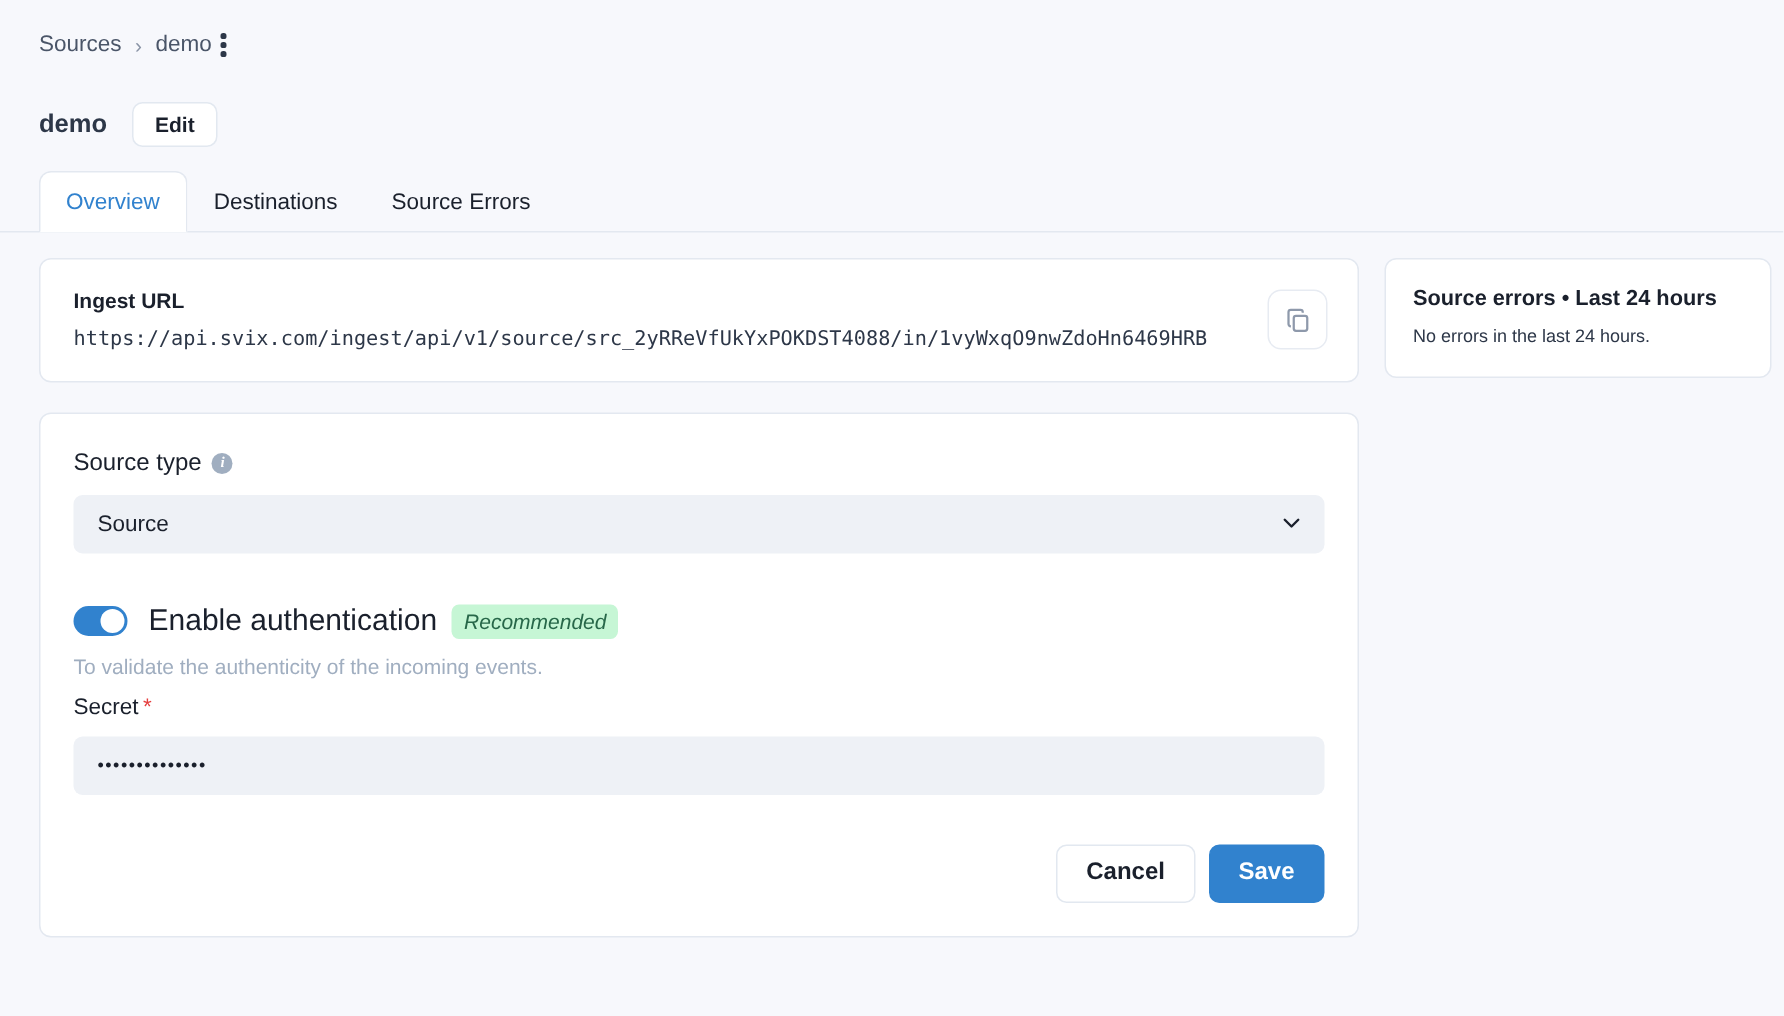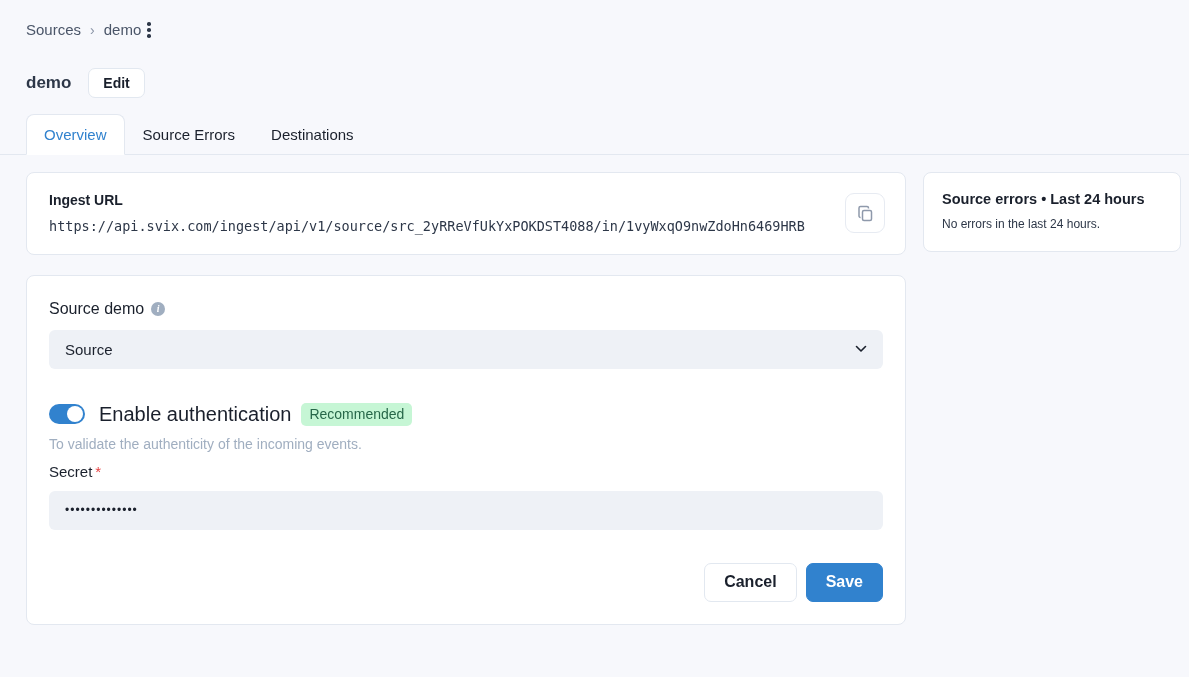--- a/index.html
+++ b/index.html
@@ -110,21 +110,21 @@
     width: 36px; height: 20px; border-radius: 10px; background: #3182ce;
     position: relative; cursor: pointer; flex: none;
   }
   .toggle .knob {
     position: absolute; top: 2px; right: 2px;
     width: 16px; height: 16px; border-radius: 50%; background: #fff;
   }
   .toggle-label { font-size: 20px; color: #1a202c; margin-left: 14px; }
   .badge {
     margin-left: 10px; background: #c6f6d5; color: #276749;
-    font-size: 14px; padding: 2px 8px; border-radius: 5px; line-height: 19px;
+    font-size: 14px; padding: 2px 8px; border-radius: 5px; line-height: 19px; font-style: italic;
   }
   .helper { margin-top: 9px; font-size: 14px; color: #a0aec0; line-height: 18px; }
 
   .secret-label-row { margin-top: 9px; font-size: 15px; line-height: 20px; color: #1a202c; }
   .secret-label-row .req { color: #e53e3e; margin-left: 3px; }
   .secret-input {
     margin-top: 9px; width: 100%; height: 39px;
     background: #eef1f6; border: none; border-radius: 6px;
     padding: 0 16px; font-size: 12px; letter-spacing: 1px; color: #1a202c;
     font-family: "Liberation Sans", sans-serif; outline: none;
@@ -156,22 +156,22 @@
     </button>
   </div>
 
   <div class="title-row">
     <h1>demo</h1>
     <button class="edit-btn">Edit</button>
   </div>
 
   <div class="tabbar">
     <div class="tab active">Overview</div>
+    <div class="tab">Destinations</div>
     <div class="tab">Source Errors</div>
-    <div class="tab">Destinations</div>
   </div>
 
   <div class="content">
 
     <div class="col-left">
 
       <div class="card ingest-card">
         <div class="ingest-text">
           <div class="ingest-label">Ingest URL</div>
           <div class="ingest-url">https://api.svix.com/ingest/api/v1/source/src_2yRReVfUkYxPOKDST4088/in/1vyWxqO9nwZdoHn6469HRB</div>
@@ -181,21 +181,21 @@
             <rect x="5.5" y="5.5" width="9" height="10" rx="1.5"></rect>
             <path d="M11.5 3.5 V3 a1.5 1.5 0 0 0 -1.5 -1.5 H3.5 A1.5 1.5 0 0 0 2 3 v8 a1.5 1.5 0 0 0 1.5 1.5 H3.6" fill="none"></path>
           </svg>
         </button>
       </div>
 
       <div class="card config-card">
         <div class="config-body">
 
           <div class="field-label-row">
-            <span>Source demo</span>
+            <span>Source type</span>
             <span class="info-icon">i</span>
           </div>
 
           <div class="select">
             <span>Source</span>
             <svg width="12" height="8" viewBox="0 0 12 8" fill="none" stroke="#1a202c" stroke-width="1.6" stroke-linecap="round" stroke-linejoin="round">
               <polyline points="1.5,1.5 6,6 10.5,1.5"></polyline>
             </svg>
           </div>
 

